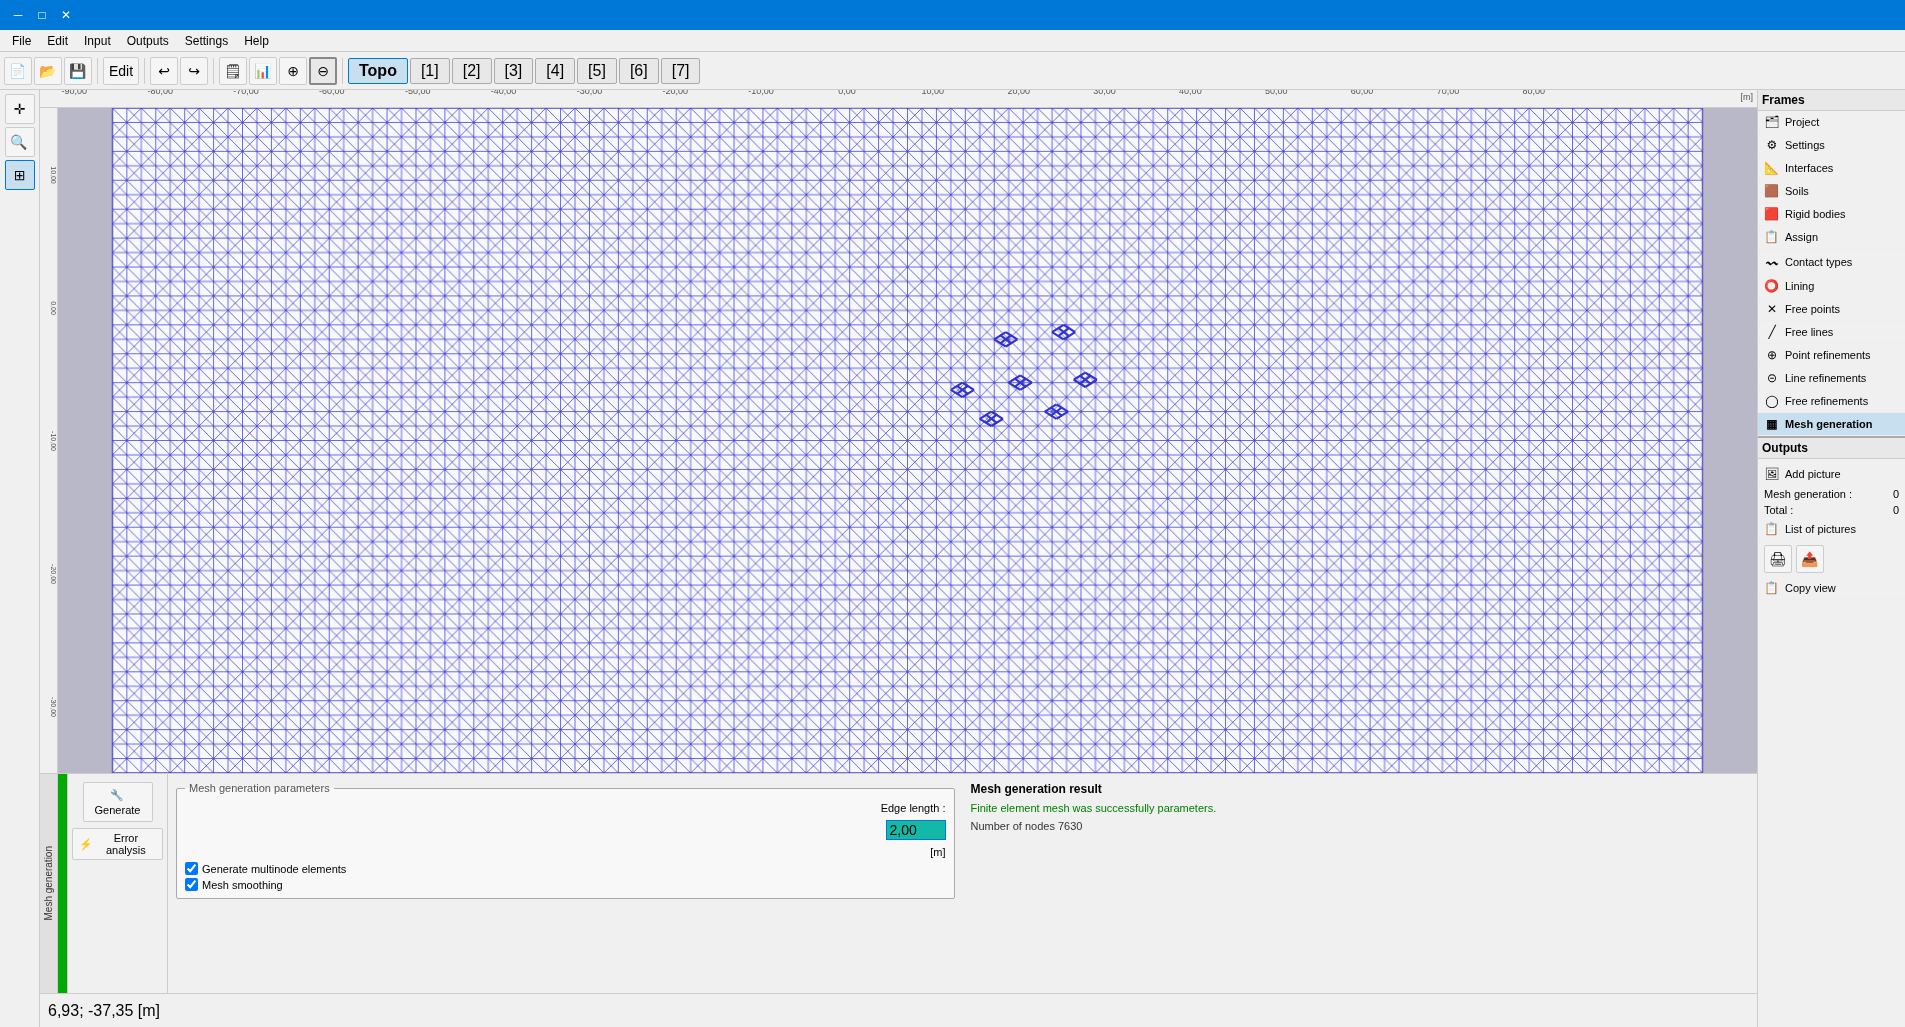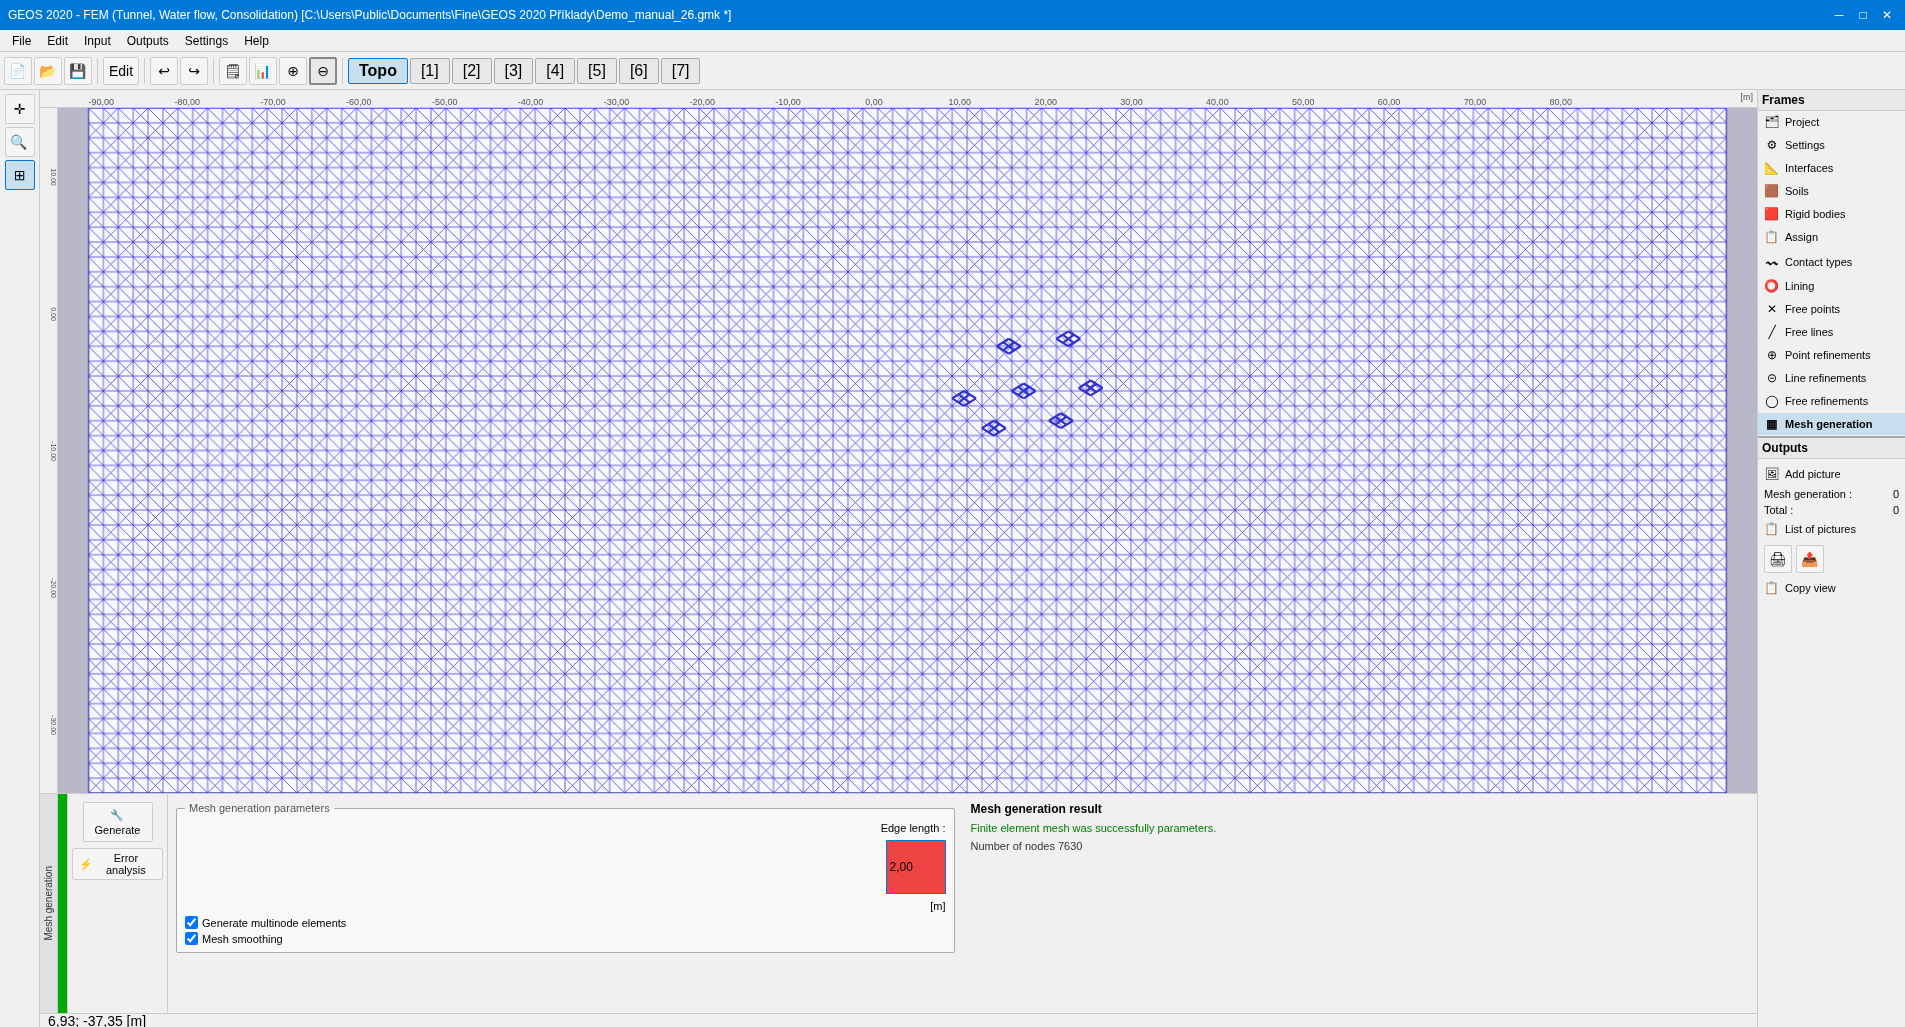--- a/index.html
+++ b/index.html
@@ -110,24 +110,23 @@
       border-bottom: 1px solid #ccc;
       position: relative;
       overflow: hidden;
       display: flex;
       align-items: flex-end;
       font-size: 9px;
       color: #555;
     }
     .ruler-mark {
       position: absolute;
-      bottom: 0;
+      bottom: 11px;
       text-align: right;
       transform: translateX(-50%);
-      margin-left: 27px;
     }
 
     
     #canvas-container {
       flex: 1;
       display: flex;
       position: relative;
       background: #a0a0a8;
     }
     #ruler-left {
@@ -234,47 +233,47 @@
       display: flex;
       align-items: flex-end;
       gap: 6px;
       margin: 4px 0;
       font-size: 11px;
       flex-direction: column;
     }
     .param-input {
       width: 60px;
       border: 1px solid #0078d7;
-      padding: 19px 3px;
-      font-size: 12px;
-      background: #ef4444;
+      padding: 1px 3px;
+      font-size: 14px;
+      background: #14b8a6;
     }
     .checkbox-row {
       display: flex;
       align-items: center;
       gap: 4px;
       font-size: 11px;
       margin: 3px 0;
     }
     #bottom-result {
       flex: 1;
       padding: 8px;
       font-size: 11px;
     }
     .result-title { font-weight: bold; margin-bottom: 6px; font-size: 12px; }
     .result-success { color: #008000; margin-bottom: 6px; }
     .result-info { color: #333; margin: 2px 0; }
     #statusbar {
-      height: 14px;
+      height: 34px;
       background: #f0f0f0;
       border-top: 1px solid #ccc;
       display: flex;
       align-items: center;
       padding: 0 8px;
-      font-size: 14px;
+      font-size: 16px;
     }
 
     
     #right-panel {
       width: 148px;
       background: #f0f0f0;
       border-left: 1px solid #ccc;
       display: flex;
       flex-direction: column;
       font-size: 12px;
@@ -326,21 +325,20 @@
       border-radius: 2px;
     }
     .output-btns-row {
       display: flex; gap: 4px; padding: 4px 6px;
     }
   </style>
 </head>
 <body>
 
 <div id="title-bar">
-  <span>GEOS 2020 - FEM (Tunnel, Water flow, Consolidation) [C:\Users\Public\Documents\Fine\GEOS 2020 Příklady\Demo_manual_26.gmk *]</span>
   <div class="win-controls">
     <button class="win-btn">─</button>
     <button class="win-btn">□</button>
     <button class="win-btn close">✕</button>
   </div>
 </div>
 
 <div id="menu-bar">
 <span class="menu-item">File</span>
     <span class="menu-item">Edit</span>

